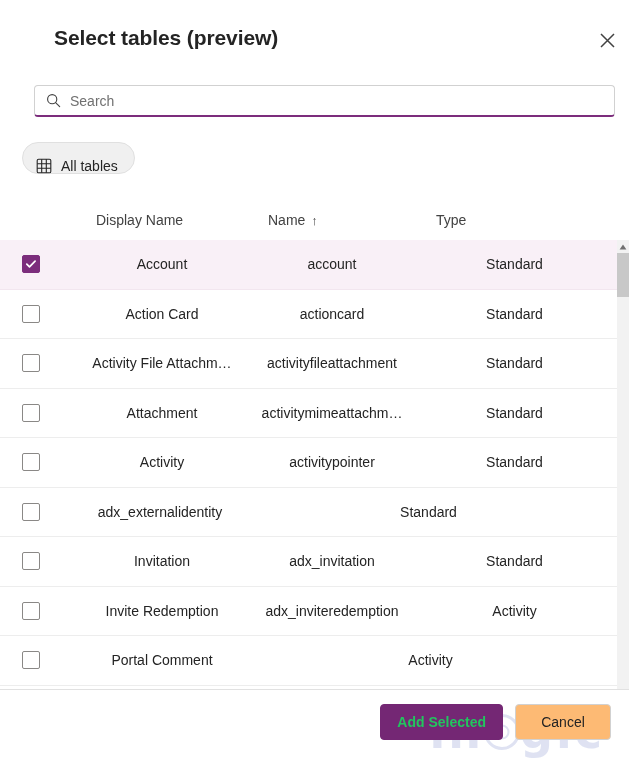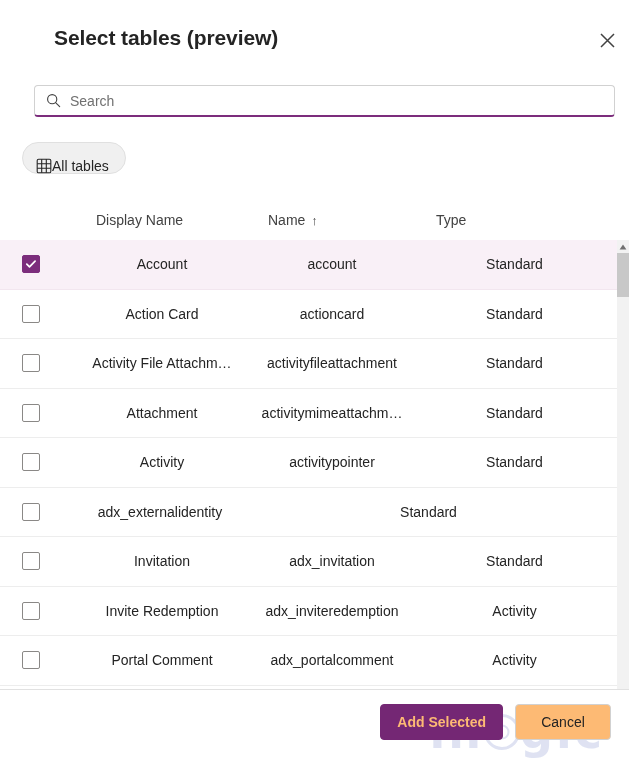--- a/index.html
+++ b/index.html
@@ -100,20 +100,21 @@
 
   
   .pill-row {
     position: absolute;
     left: 22px;
     top: 142px;
   }
   .pill {
     display: inline-flex;
     align-items: center;
+    gap: 9px;
     height: 32px;
     padding: 16px 16px 0 13px;
     background: #f0f0f0;
     border: 1px solid #e0e0e0;
     border-radius: 16px;
     font-size: 14px;
     color: #242424;
     cursor: pointer;
     box-sizing: border-box;
   }
@@ -260,21 +261,21 @@
     font-size: 14px;
     height: 36px;
     border-radius: 4px;
     cursor: pointer;
     box-sizing: border-box;
     padding: 0 16px;
     white-space: nowrap;
   }
   .btn-primary {
     background: #742774;
-    color: #fdba74;
+    color: #22c55e;
     border: 1px solid #742774;
     font-weight: 700;
   }
   .btn-secondary {
     background: #fdba74;
     color: #242424;
     border: 1px solid #d1d1d1;
     font-weight: 400;
     min-width: 96px;
   }
@@ -433,21 +434,20 @@
             </div>
             <div class="c-disp">Invite Redemption</div>
             <div class="c-name">adx_inviteredemption</div>
             <div class="c-type">Activity</div>
           </div>
           <div class="row">
             <div class="c-check">
               <div class="cb"></div>
             </div>
             <div class="c-disp">Portal Comment</div>
-            <div class="c-name">adx_portalcomment</div>
             <div class="c-type">Activity</div>
           </div>
         </div>
 
       <div class="scroll-track">
         <div class="scroll-up">
           <svg width="8" height="6" viewBox="0 0 8 6" aria-hidden="true">
             <path d="M4 0.6 L7.4 5.4 L0.6 5.4 Z" fill="#707070"></path>
           </svg>
         </div>

